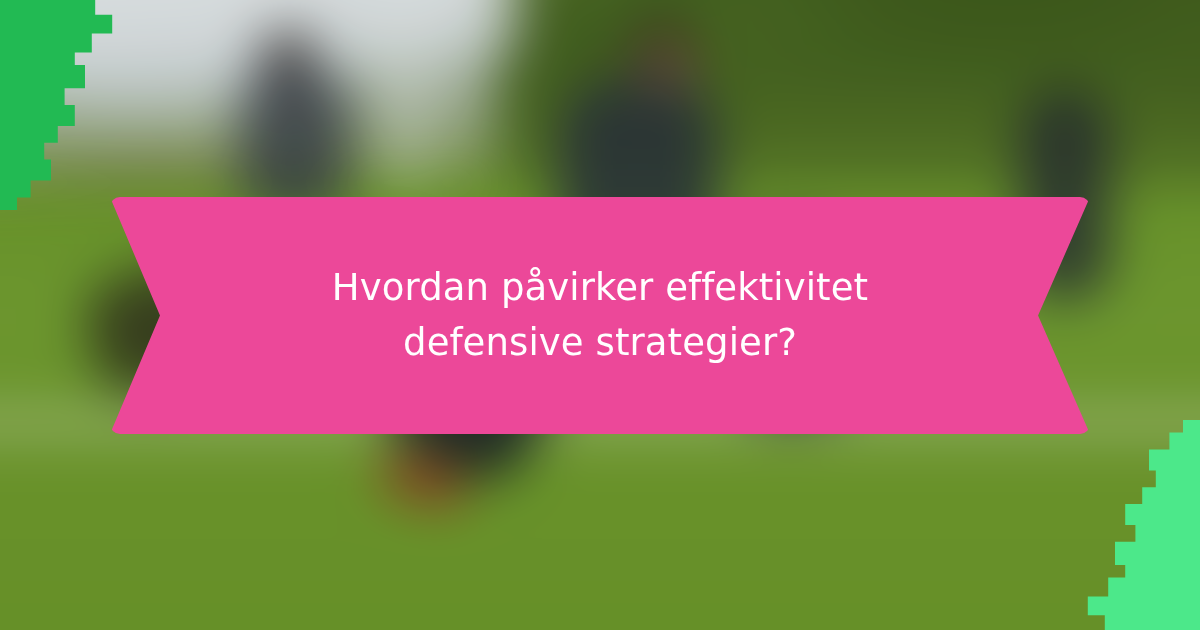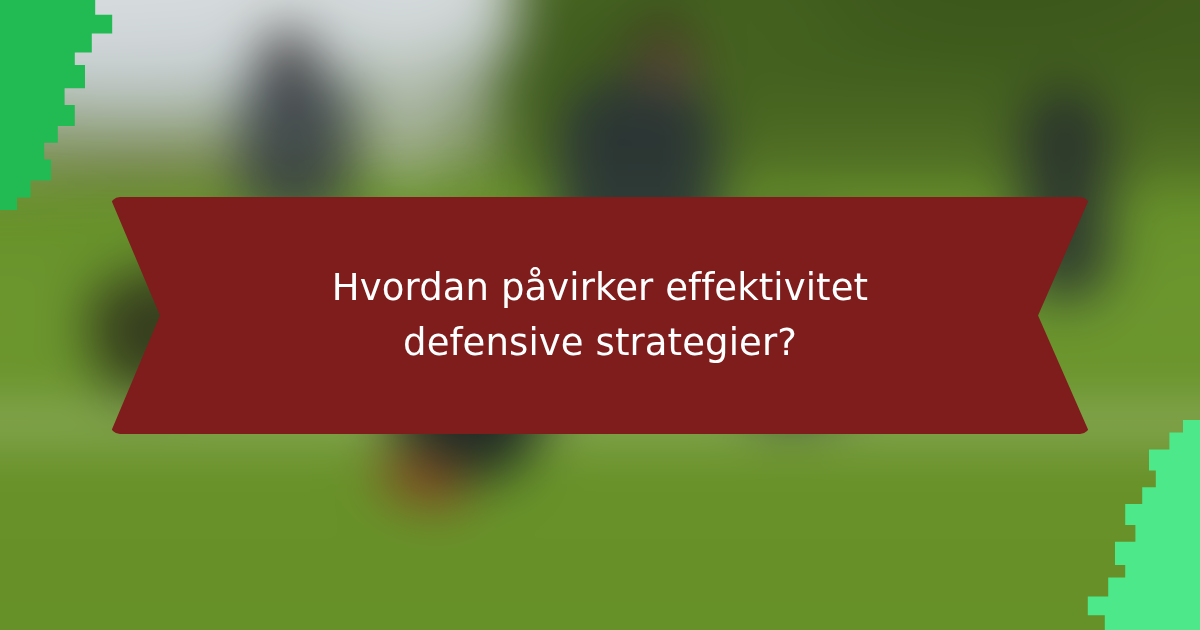--- a/index.html
+++ b/index.html
@@ -132,21 +132,21 @@
     );
   }
 
   
   .ribbon {
     position: absolute;
     left: 110px;
     top: 197px;
     width: 980px;
     height: 237px;
-    background: #7f1d1d;
+    background: #ec4899;
     border-radius: 10px;
     clip-path: polygon(
       0% 0%,
       100% 0%,
       94.7% 50%,
       100% 100%,
       0% 100%,
       5.1% 50%
     );
     display: flex;

